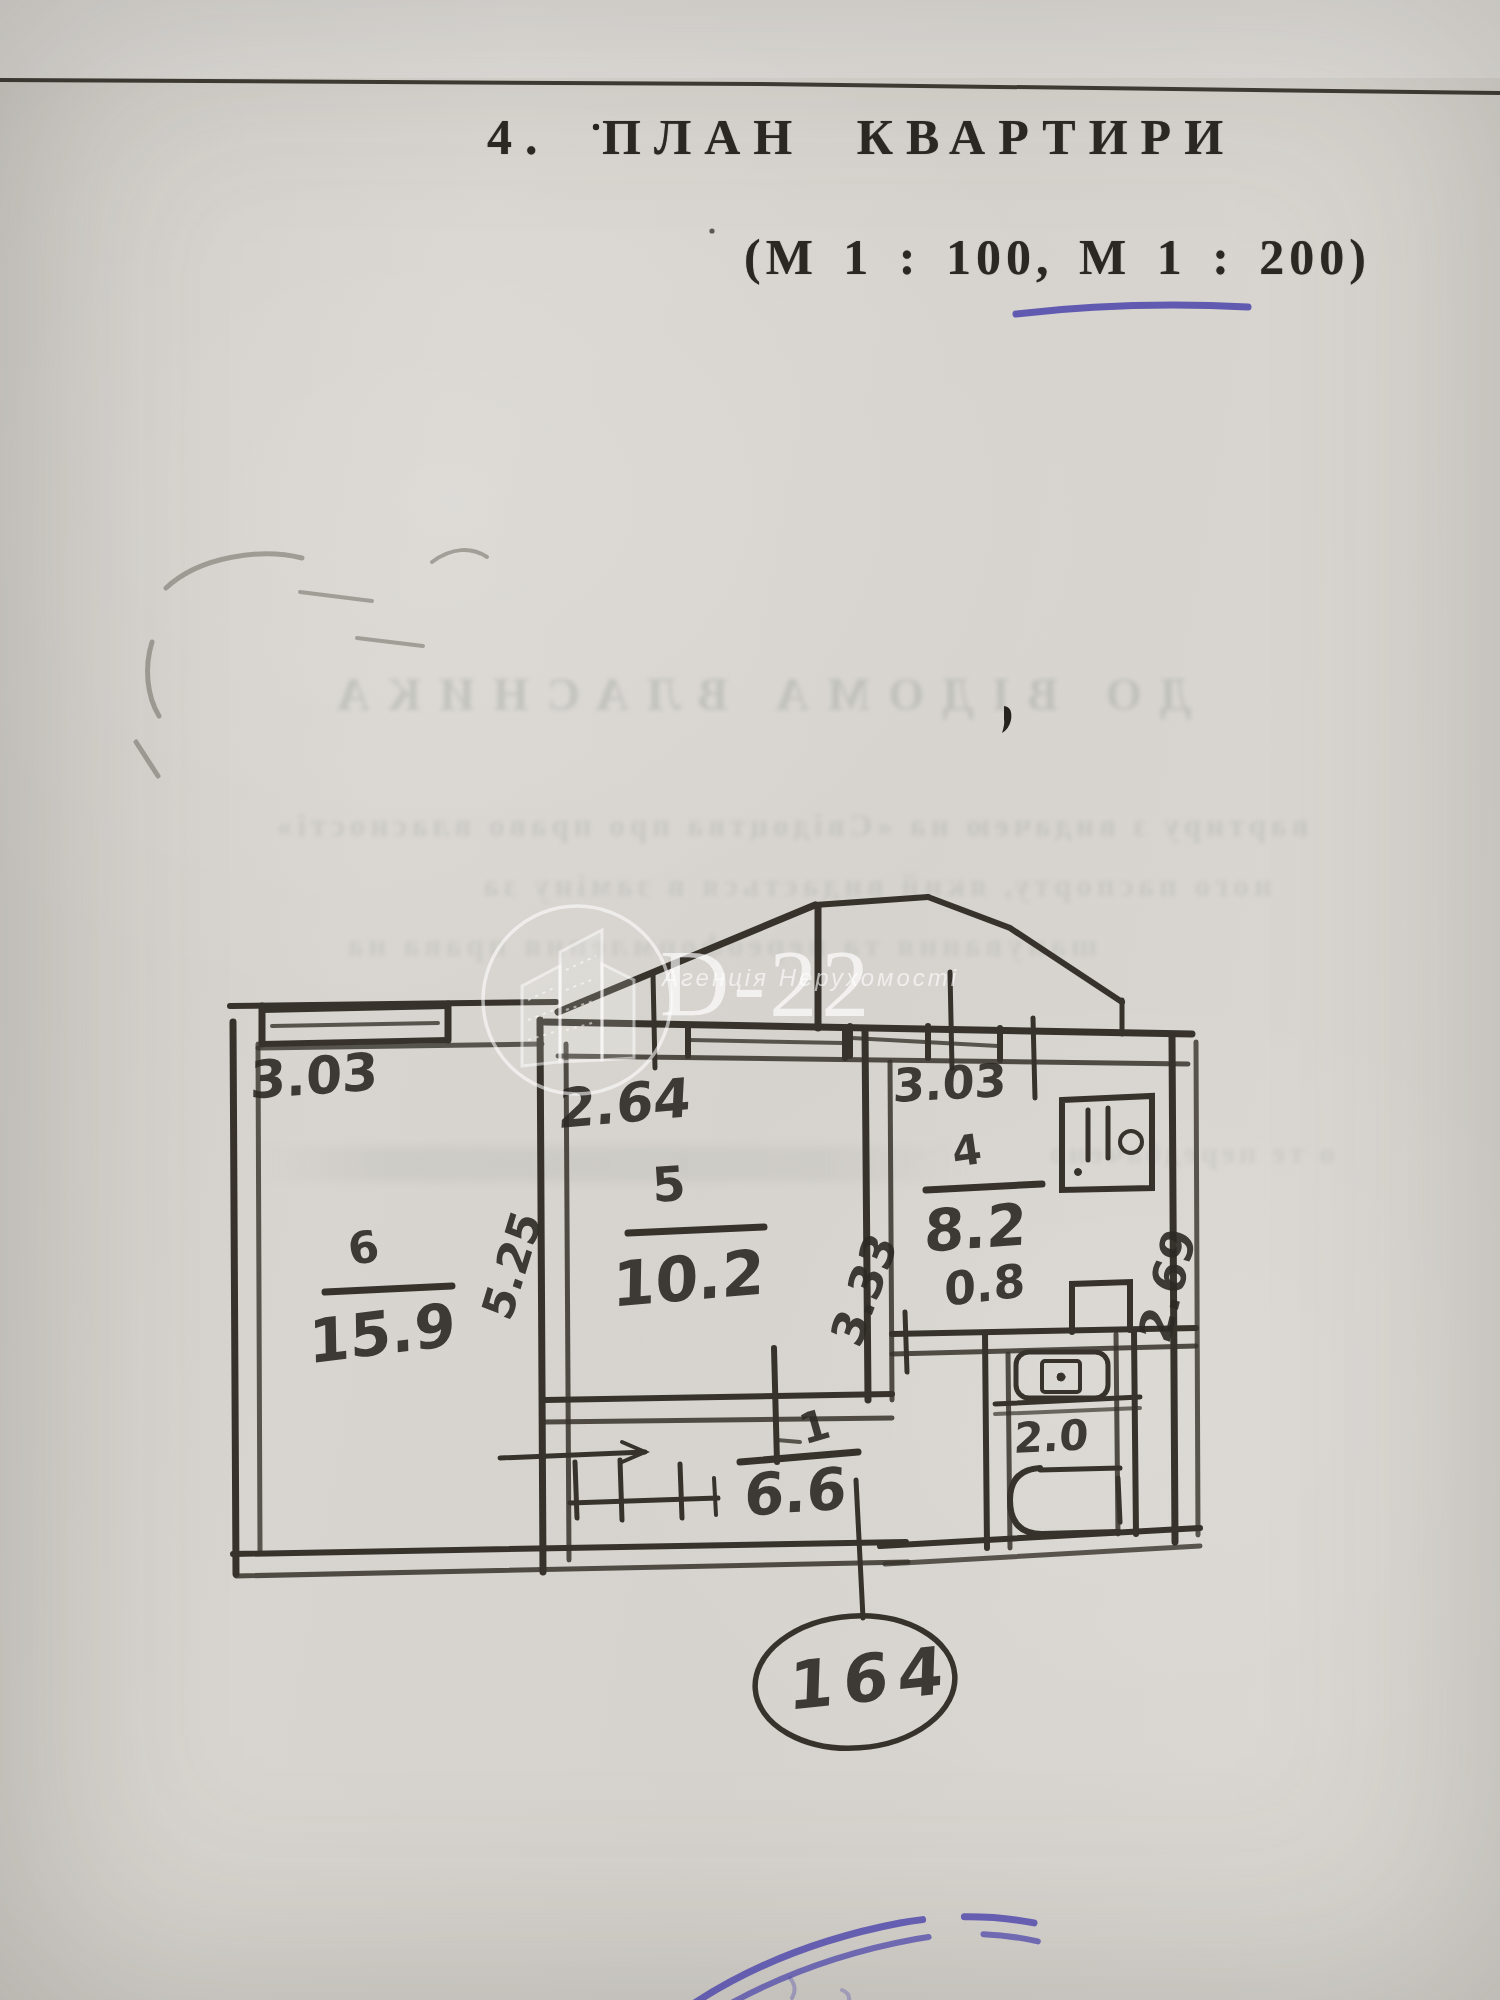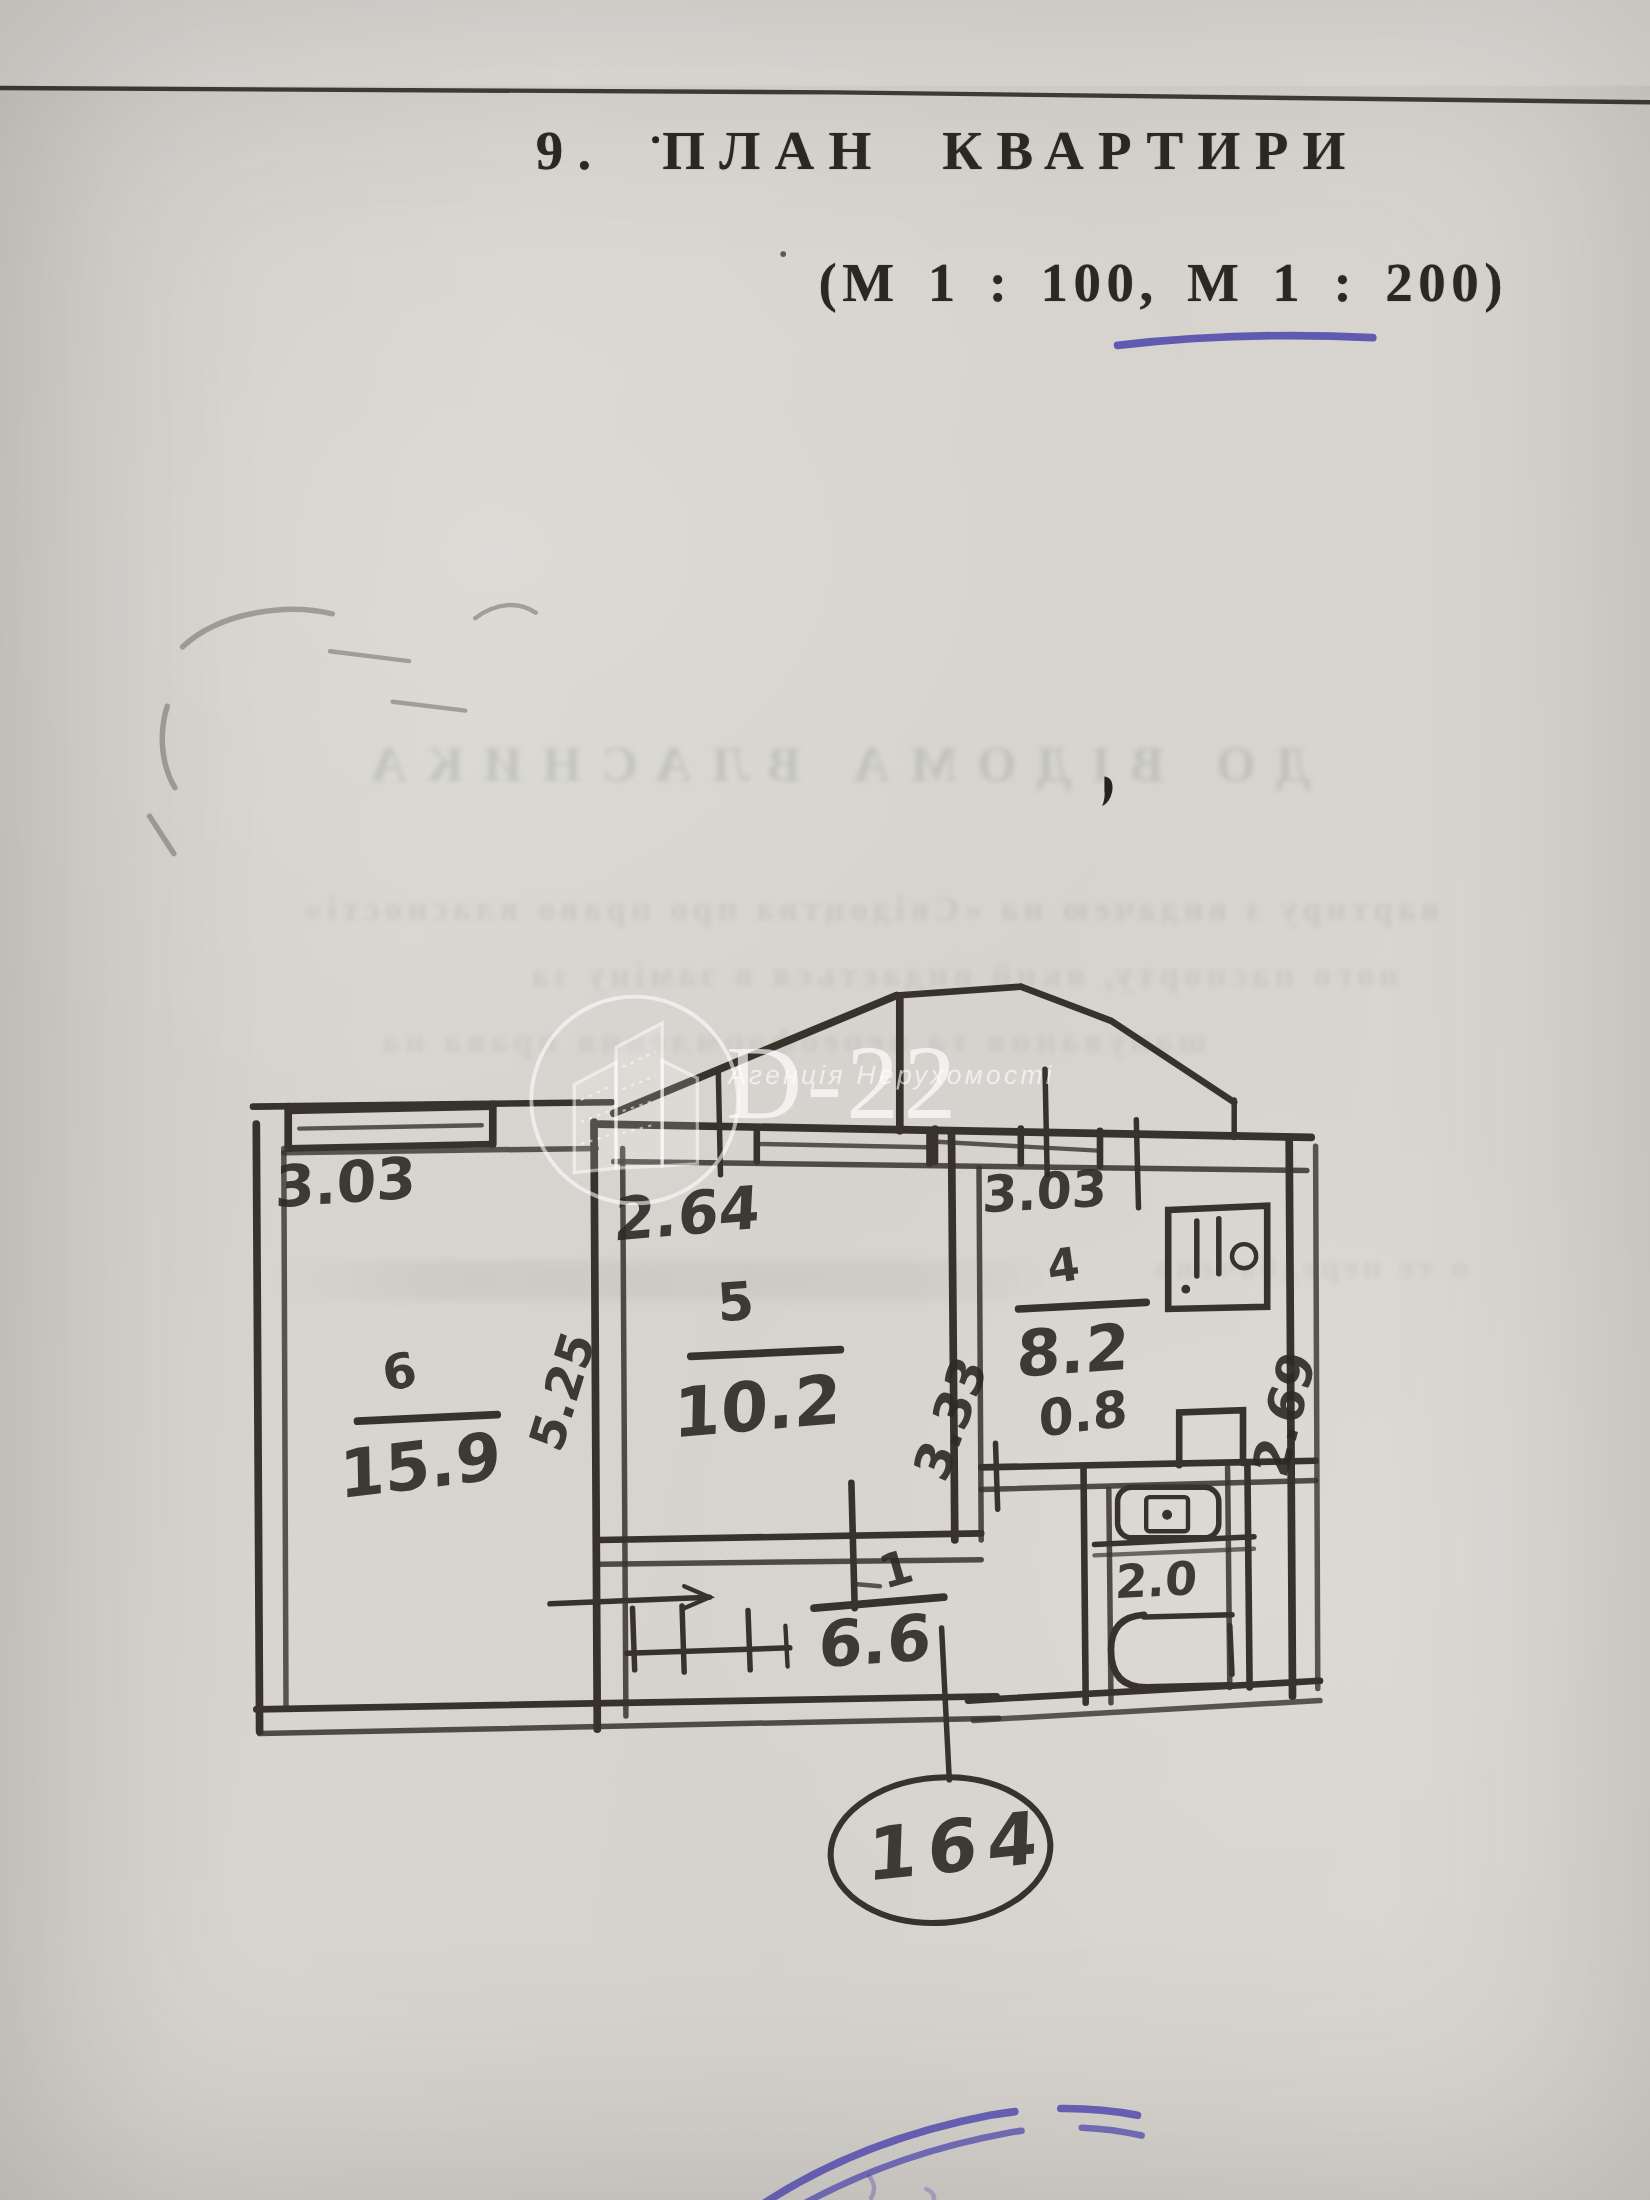--- a/index.html
+++ b/index.html
@@ -43,21 +43,21 @@
 
   <div class="abs" style="left:0;top:0;width:1500px;height:78px;background:rgba(255,255,255,.16);"></div>
 
   <div class="ghost" style="left:310px;top:668px;width:890px;font-size:46px;letter-spacing:18px;opacity:.30;text-align:center;">ДО ВІДОМА ВЛАСНИКА</div>
   <div class="ghost" style="left:95px;top:808px;width:1390px;font-size:31px;letter-spacing:5px;opacity:.22;text-align:center;">вартиру з видачею на «Свідоцтва про право власності»</div>
   <div class="ghost" style="left:255px;top:868px;width:1240px;font-size:31px;letter-spacing:5px;opacity:.20;text-align:center;">ного паспорту, який видається в заміну за</div>
   <div class="ghost" style="left:60px;top:928px;width:1320px;font-size:31px;letter-spacing:5px;opacity:.18;text-align:center;">шанування та переоформлення права на</div>
   <div class="ghost" style="left:890px;top:1136px;width:600px;font-size:30px;letter-spacing:4px;opacity:.17;text-align:center;">о те передбачено</div>
   <div class="smudge" style="left:250px;top:1146px;width:720px;height:36px;opacity:.5;"></div>
 
-  <div class="print abs" style="left:487px;top:108px;font-size:50px;letter-spacing:13px;word-spacing:26px;">9. ПЛАН КВАРТИРИ</div>
+  <div class="print abs" style="left:487px;top:108px;font-size:50px;letter-spacing:13px;word-spacing:26px;">4. ПЛАН КВАРТИРИ</div>
   <div class="print abs" style="left:744px;top:228px;font-size:50px;letter-spacing:5px;word-spacing:8px;">(М 1 : 100, М 1 : 200)</div>
 
   <svg width="1500" height="2000" viewBox="0 0 1500 2000">
 
     <g>
       <path d="M0 80 L760 84 L1500 93" stroke="#232019" stroke-width="4" fill="none" opacity=".85"></path>
     </g>
 
     <g>
       <path d="M1016 314 Q 1128 301 1248 307" stroke="#4b44ab" stroke-width="7" fill="none" opacity=".85" stroke-linecap="round"></path>

